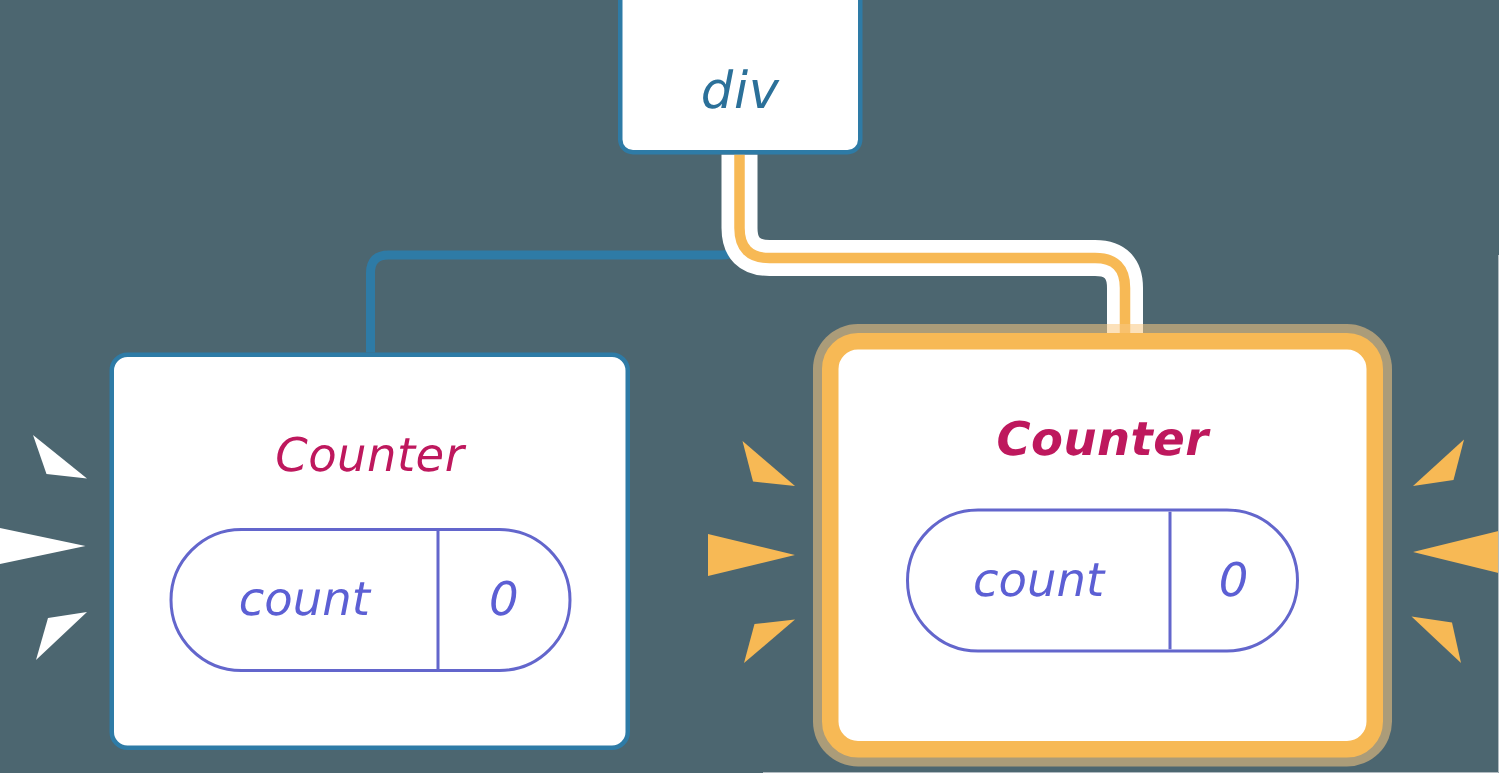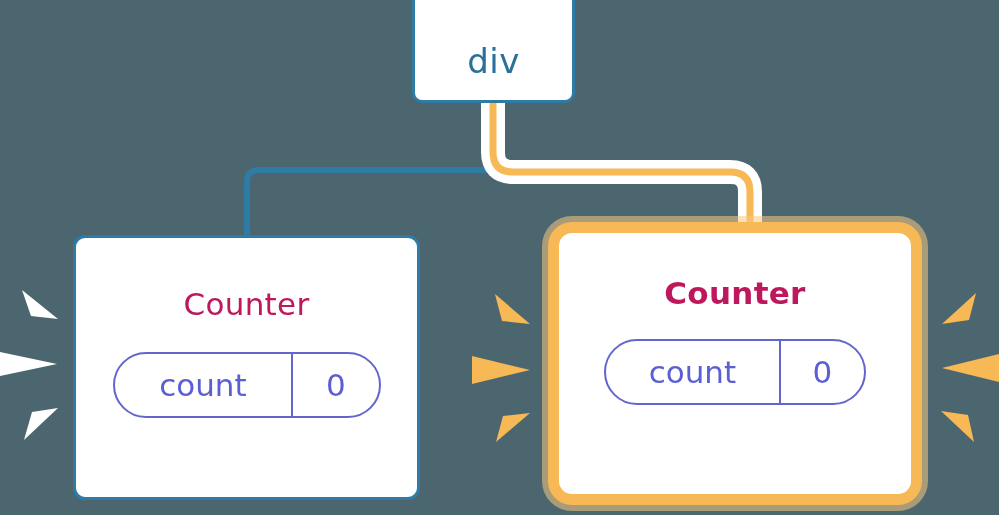--- a/index.html
+++ b/index.html
@@ -7,20 +7,21 @@
     padding: 0;
     background: #ffffff;
   }
   #stage {
     position: relative;
     width: 999px;
     height: 515px;
     background: #4C6670;
     overflow: hidden;
     font-family: "DejaVu Sans", sans-serif;
+    font-style: italic;
   }
   #edges {
     position: absolute;
     left: 0;
     top: 0;
     width: 999px;
     height: 515px;
     pointer-events: none;
   }
   .node {
@@ -76,21 +77,21 @@
   #counter-right .node-title {
     margin-top: 42px;
     font-weight: bold;
     font-size: 31px;
   }
   .pill {
     display: flex;
     align-items: stretch;
     border: 2px solid #6366CC;
     border-radius: 999px;
-    height: 66px;
+    height: 96px;
     overflow: hidden;
     box-sizing: border-box;
   }
   #counter-left .pill {
     margin-top: 30px;
     width: 268px;
   }
   #counter-right .pill {
     margin-top: 28px;
     width: 262px;

